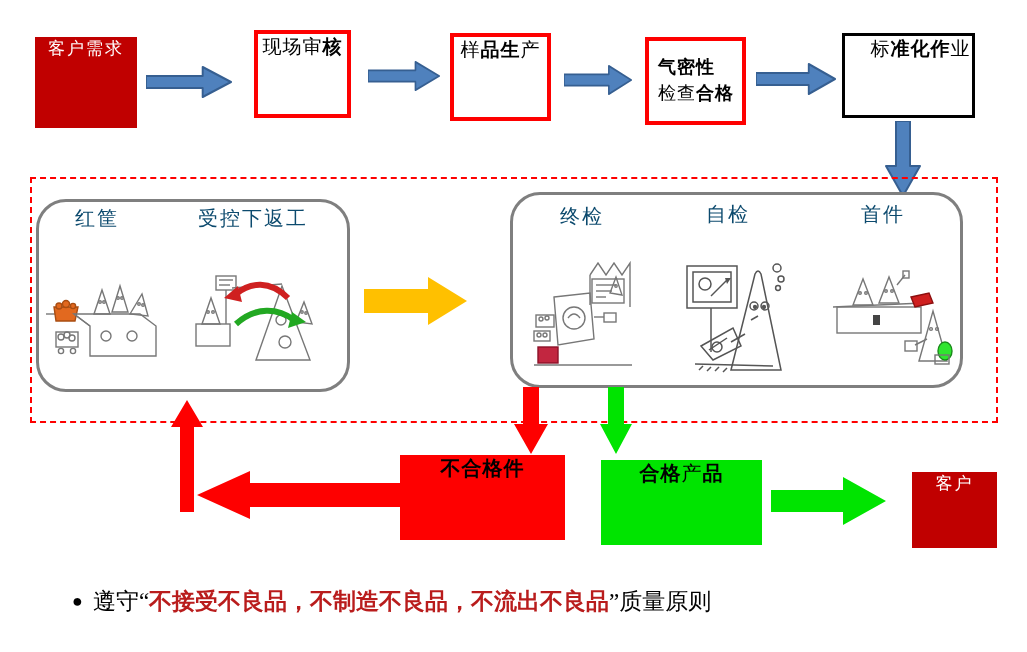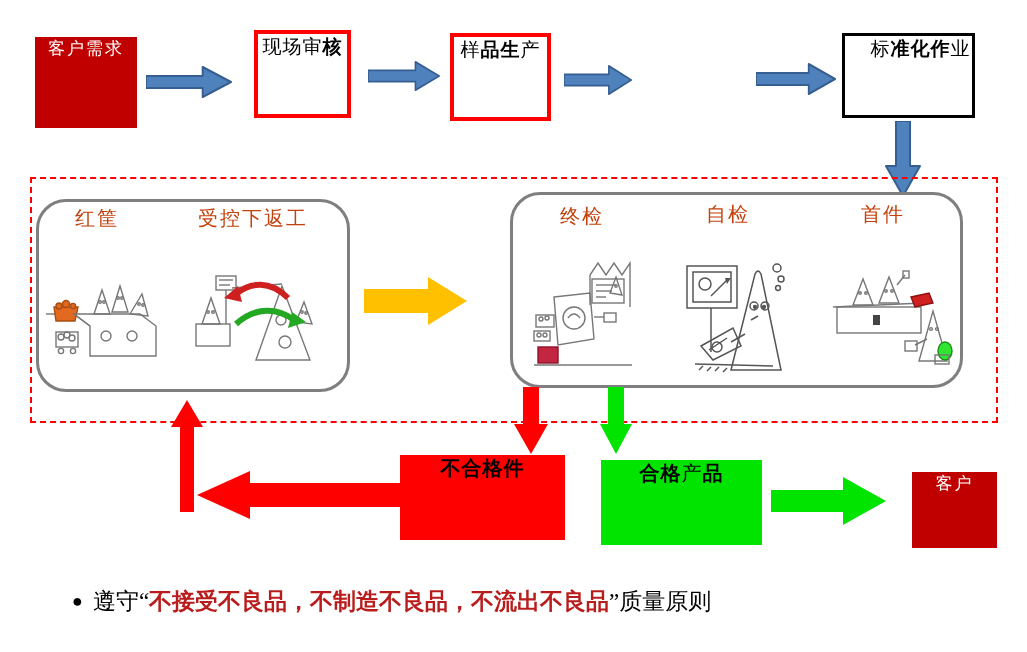--- a/index.html
+++ b/index.html
@@ -7,21 +7,21 @@
           font-family:"Liberation Sans","DejaVu Sans",sans-serif;}
   .abs{position:absolute;}
   .flowbox{position:absolute;display:flex;align-items:flex-start;justify-content:center;
            text-align:center;box-sizing:border-box;font-size:19px;color:#000;letter-spacing:1px;}
   .red-border{border:4px solid #fe0000;background:#fff;font-family:Liberation Mono, monospace;}
   .black-border{border:3px solid #000;background:#fff;padding-left:24px;}
   .solid-red{background:#c00000;color:#fff;font-size:17px;letter-spacing:2px;}
   .b{font-weight:bold;}
   .panel{position:absolute;border:3px solid #7f7f7f;border-radius:30px;background:#fff;box-sizing:border-box;}
   .dashed-frame{position:absolute;border:2px dashed #fe0000;box-sizing:border-box;}
-  .bluelabel{position:absolute;color:#c2410c;font-size:20px;letter-spacing:2px;}
+  .bluelabel{position:absolute;color:#0c4a6e;font-size:20px;letter-spacing:2px;}
   .airtight{flex-direction:column;align-items:flex-start;padding-left:9px;justify-content:center;
             font-size:18px;line-height:1.45;letter-spacing:1px;text-align:left;}
   .footer{position:absolute;left:72px;top:586px;font-family:"Liberation Serif","DejaVu Serif",serif;
           font-size:23px;color:#000;white-space:nowrap;}
   .footer .red{color:#b91c1c;font-weight:bold;}
   .footer .bullet{font-size:18px;vertical-align:2px;margin-right:10px;}
   svg{display:block;}
 </style>
 </head>
 <body>
@@ -45,20 +45,24 @@
   </svg>
 
   <div class="flowbox red-border" style="left:450px;top:33px;width:101px;height:88px;">
     <span><span>样</span><span class="b">品生</span><span>产</span></span>
   </div>
 
   <svg class="abs" style="left:564px;top:64px;" width="68" height="32" viewBox="0 0 88 34" preserveAspectRatio="none">
     <polygon points="0,11 58,11 58,2 87,17 58,32 58,23 0,23" fill="#4f81bd" stroke="#365f91" stroke-width="2" stroke-linejoin="round"></polygon>
   </svg>
 
+  <div class="flowbox red-border airtight" style="left:645px;top:37px;width:101px;height:88px;">
+    <span class="b">气密性</span>
+    <span><span>检查</span><span class="b">合格</span></span>
+  </div>
 
   <svg class="abs" style="left:756px;top:62px;" width="80" height="34" viewBox="0 0 88 34" preserveAspectRatio="none">
     <polygon points="0,11 58,11 58,2 87,17 58,32 58,23 0,23" fill="#4f81bd" stroke="#365f91" stroke-width="2" stroke-linejoin="round"></polygon>
   </svg>
 
   <div class="flowbox black-border" style="left:842px;top:33px;width:133px;height:85px;">
     <span><span>标</span><span class="b">准化作</span><span>业</span></span>
   </div>
 
   <svg class="abs" style="left:884px;top:121px;" width="38" height="76" viewBox="0 0 36 76">

